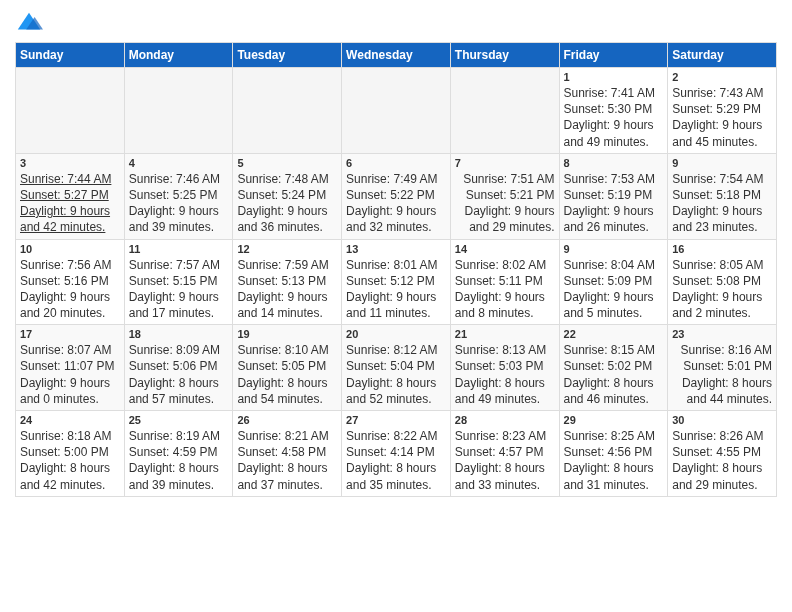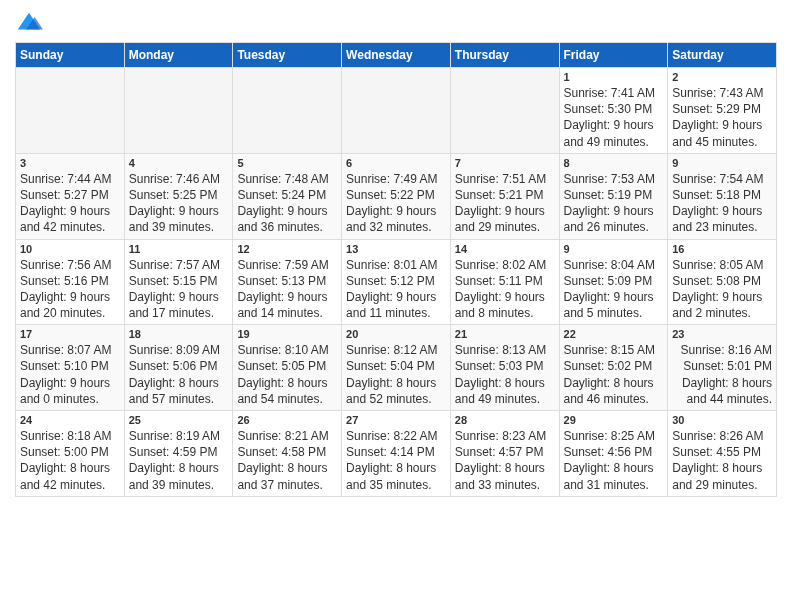--- a/index.html
+++ b/index.html
@@ -132,21 +132,21 @@
             <div class="day-num">2</div>
             <div class="day-info" style="white-space: pre-line;">Sunrise: 7:43 AM
 Sunset: 5:29 PM
 Daylight: 9 hours
 and 45 minutes.</div>
           </td>
         </tr>
         <tr>
           <td class="alt-row">
             <div class="day-num">3</div>
-            <div class="day-info" style="white-space: pre-line;">Sunrise: 7:44 AM
+            <div class="day-info" style="white-space: pre-line; text-decoration: underline;">Sunrise: 7:44 AM
 Sunset: 5:27 PM
 Daylight: 9 hours
 and 42 minutes.</div>
           </td>
           <td class="alt-row">
             <div class="day-num">4</div>
             <div class="day-info" style="white-space: pre-line;">Sunrise: 7:46 AM
 Sunset: 5:25 PM
 Daylight: 9 hours
 and 39 minutes.</div>
@@ -160,21 +160,21 @@
           </td>
           <td class="alt-row">
             <div class="day-num">6</div>
             <div class="day-info" style="white-space: pre-line;">Sunrise: 7:49 AM
 Sunset: 5:22 PM
 Daylight: 9 hours
 and 32 minutes.</div>
           </td>
           <td class="alt-row">
             <div class="day-num">7</div>
-            <div class="day-info" style="white-space: pre-line;">Sunrise: 7:51 AM
+            <div class="day-info" style="white-space: pre-line; text-align: right;">Sunrise: 7:51 AM
 Sunset: 5:21 PM
 Daylight: 9 hours
 and 29 minutes.</div>
           </td>
           <td class="alt-row">
             <div class="day-num">8</div>
             <div class="day-info" style="white-space: pre-line;">Sunrise: 7:53 AM
 Sunset: 5:19 PM
 Daylight: 9 hours
 and 26 minutes.</div>
@@ -235,21 +235,21 @@
             <div class="day-info" style="white-space: pre-line;">Sunrise: 8:05 AM
 Sunset: 5:08 PM
 Daylight: 9 hours
 and 2 minutes.</div>
           </td>
         </tr>
         <tr>
           <td class="alt-row">
             <div class="day-num">17</div>
             <div class="day-info" style="white-space: pre-line;">Sunrise: 8:07 AM
-Sunset: 5:10 PM
+Sunset: 11:07 PM
 Daylight: 9 hours
 and 0 minutes.</div>
           </td>
           <td class="alt-row">
             <div class="day-num">18</div>
             <div class="day-info" style="white-space: pre-line;">Sunrise: 8:09 AM
 Sunset: 5:06 PM
 Daylight: 8 hours
 and 57 minutes.</div>
           </td>

